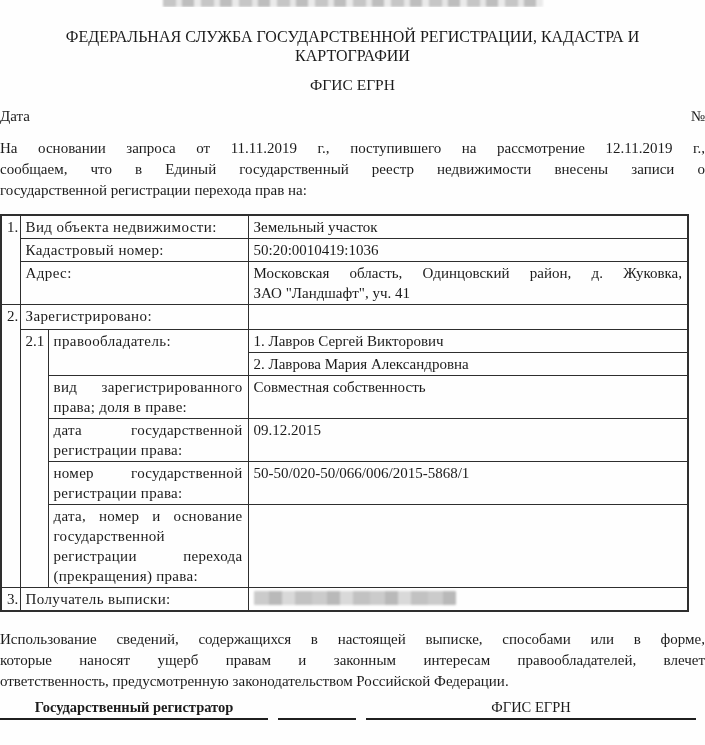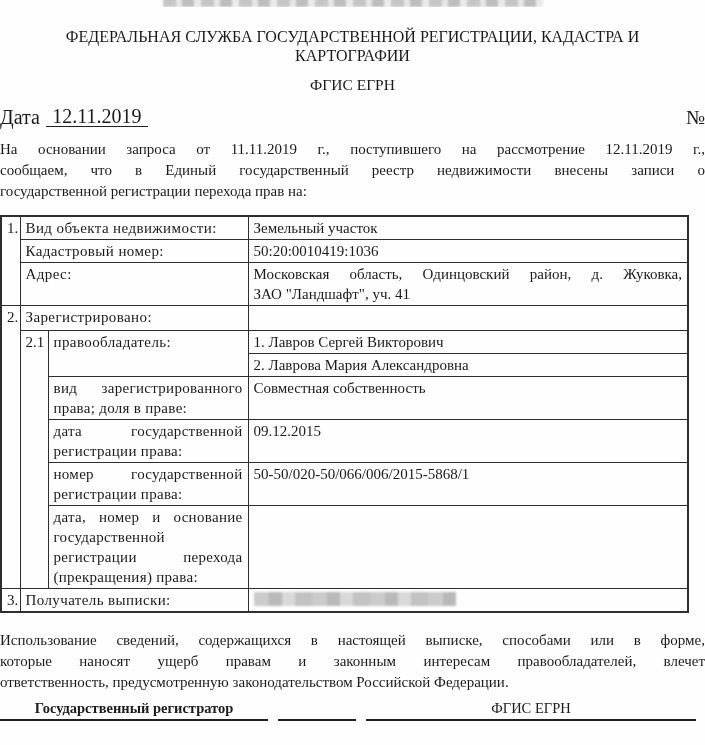--- a/index.html
+++ b/index.html
@@ -14,21 +14,21 @@
   .clip-frag { height:7px; overflow:hidden; display:flex; justify-content:center; }
   .clip-frag .bar {
     width:380px; height:12px; margin-top:-5px; opacity:.5;
     background:repeating-linear-gradient(90deg,#8f8f8f 0 13px,#cfcfcf 13px 19px,#7f7f7f 19px 31px,#d8d8d8 31px 38px);
     filter:blur(1.1px);
   }
 
   .title { margin-top:20px; text-align:center; font-size:16px; line-height:19px; }
   .subtitle { margin-top:10px; text-align:center; font-size:15.5px; line-height:19px; }
 
-  .meta-row { margin-top:12px; display:flex; align-items:flex-end; font-size:20px; line-height:20px; }
+  .meta-row { margin-top:12px; display:flex; align-items:flex-end; font-size:15px; line-height:20px; }
   .u-line { border-bottom:1.6px solid #222; text-align:center; }
   .date-line { width:102px; margin-left:6px; }
   .meta-spacer { flex:1; }
   .num-line { width:252px; margin-left:8px; }
 
   .para { margin-top:12px; font-size:15px; line-height:21px; }
   .jline { text-align:justify; text-align-last:justify; }
   .lline { text-align:left; }
 
   table.egrn { border-collapse:collapse; margin-top:13px; width:689px; table-layout:fixed; border:2px solid #2e2e2e; }
@@ -66,21 +66,20 @@
 
   <div class="title">
     <div>ФЕДЕРАЛЬНАЯ СЛУЖБА ГОСУДАРСТВЕННОЙ РЕГИСТРАЦИИ, КАДАСТРА И</div>
     <div>КАРТОГРАФИИ</div>
   </div>
 
   <div class="subtitle">ФГИС ЕГРН</div>
 
   <div class="meta-row">
     <span>Дата</span>
-    <span class="u-line date-line">12.11.2019</span>
     <span class="meta-spacer"></span>
     <span>№</span>
   </div>
 
   <div class="para">
     <div class="jline">На основании запроса от 11.11.2019 г., поступившего на рассмотрение 12.11.2019 г.,</div>
     <div class="jline">сообщаем, что в Единый государственный реестр недвижимости внесены записи о</div>
     <div class="lline">государственной регистрации перехода прав на:</div>
   </div>
 

